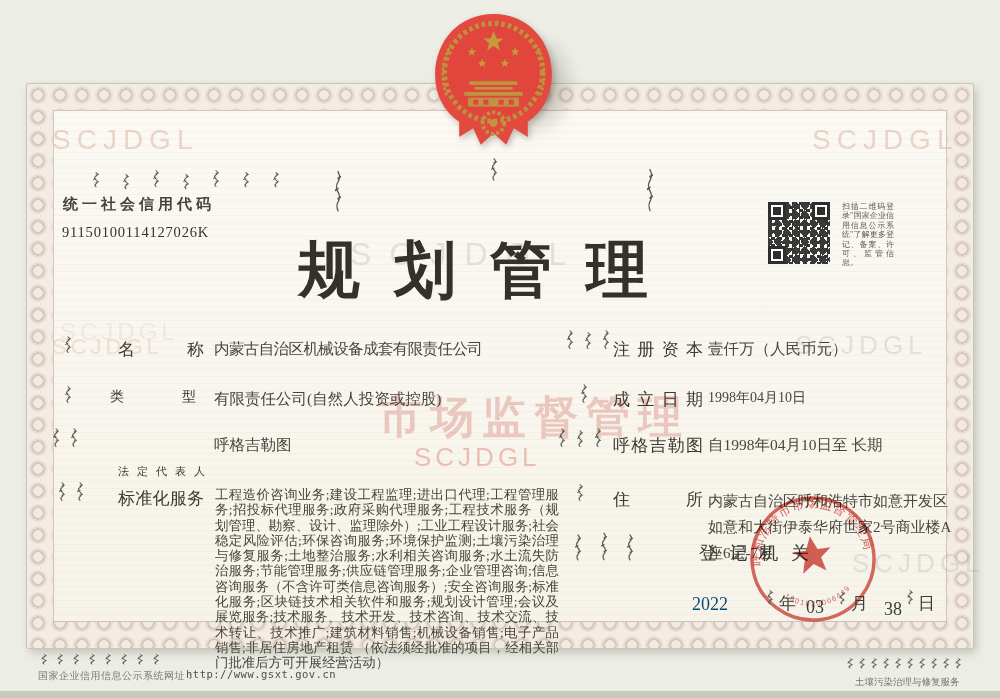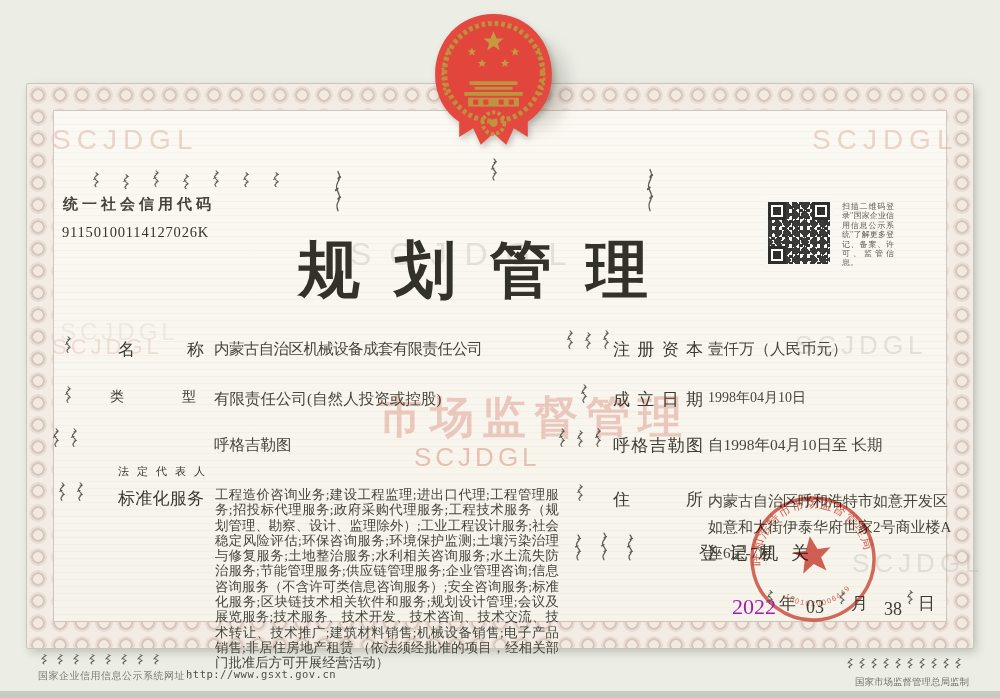--- a/index.html
+++ b/index.html
@@ -145,31 +145,31 @@
   <use href="#star" transform="translate(65,62) scale(2.5)" fill="#cf4438" opacity=".9"></use>
   <text font-size="12.5" fill="#cf4438" opacity=".9" font-family="'Liberation Sans',sans-serif" letter-spacing="1">
     <textPath href="#sealArcTop" startOffset="50%" text-anchor="middle">呼和浩特市市场监督管理局</textPath>
   </text>
   <text font-size="7.5" fill="#cf4438" opacity=".85" font-family="'Liberation Sans',sans-serif" letter-spacing="1.5">
     <textPath href="#sealArcBot" startOffset="50%" text-anchor="middle">1501020006449</textPath>
   </text>
 </svg>
 
 <div>
-  <span class="abs" style="left:732px;top:594px;font-size:22px;color:#a21caf;">2022</span>
+  <span class="abs" style="left:692px;top:594px;font-size:18px;color:#0c4a6e;">2022</span>
   <span class="abs" style="left:779px;top:592px;font-size:17px;color:#3c3c33;">年</span>
   <span class="abs" style="left:806px;top:597px;font-size:18px;color:#3c3c33;">03</span>
   <span class="abs" style="left:851px;top:592px;font-size:17px;color:#3c3c33;">月</span>
   <span class="abs" style="left:884px;top:599px;font-size:18px;color:#3c3c33;">38</span>
   <span class="abs" style="left:918px;top:592px;font-size:17px;color:#3c3c33;">日</span>
 </div>
 
 <div class="abs footer-label" style="left:38px;top:669px;font-size:10px;letter-spacing:0.5px;">国家企业信用信息公示系统网址：</div>
 <div class="abs footer-url" style="left:186px;top:668px;font-size:10.5px;letter-spacing:0.5px;">http://www.gsxt.gov.cn</div>
-<div class="abs footer-label" style="left:855px;top:676px;font-size:9.5px;color:#73736a;">国家市场监督管理总局监制</div>
+<div class="abs footer-label" style="left:855px;top:676px;font-size:9.5px;color:#73736a;">土壤污染治理与修复服务</div>
 
 <div id="mong-layer">
     <svg class="mg" style="left:92px;top:172px;height:16px" viewBox="0 0 8 26" preserveAspectRatio="none">
       <use href="#mgp"></use>
     </svg>
     <svg class="mg" style="left:122px;top:174px;height:16px" viewBox="0 0 8 26" preserveAspectRatio="none">
       <use href="#mgp"></use>
     </svg>
     <svg class="mg" style="left:152px;top:170px;height:18px" viewBox="0 0 8 26" preserveAspectRatio="none">
       <use href="#mgp"></use>

